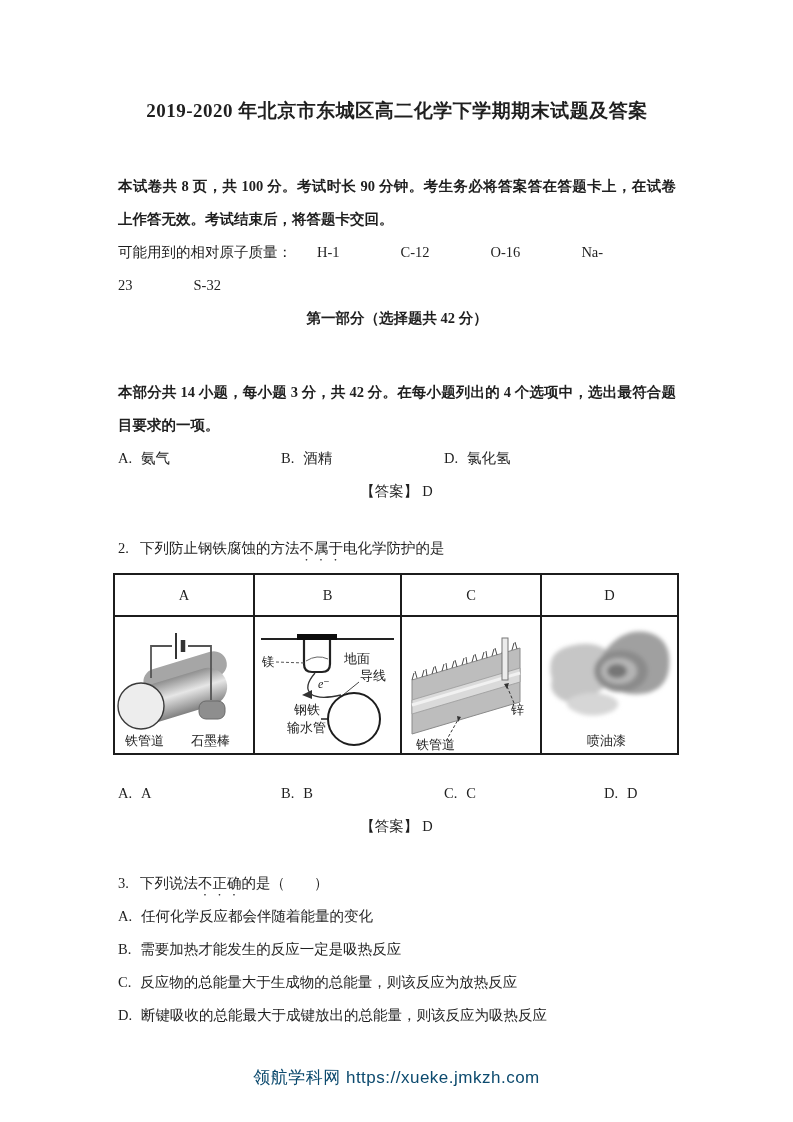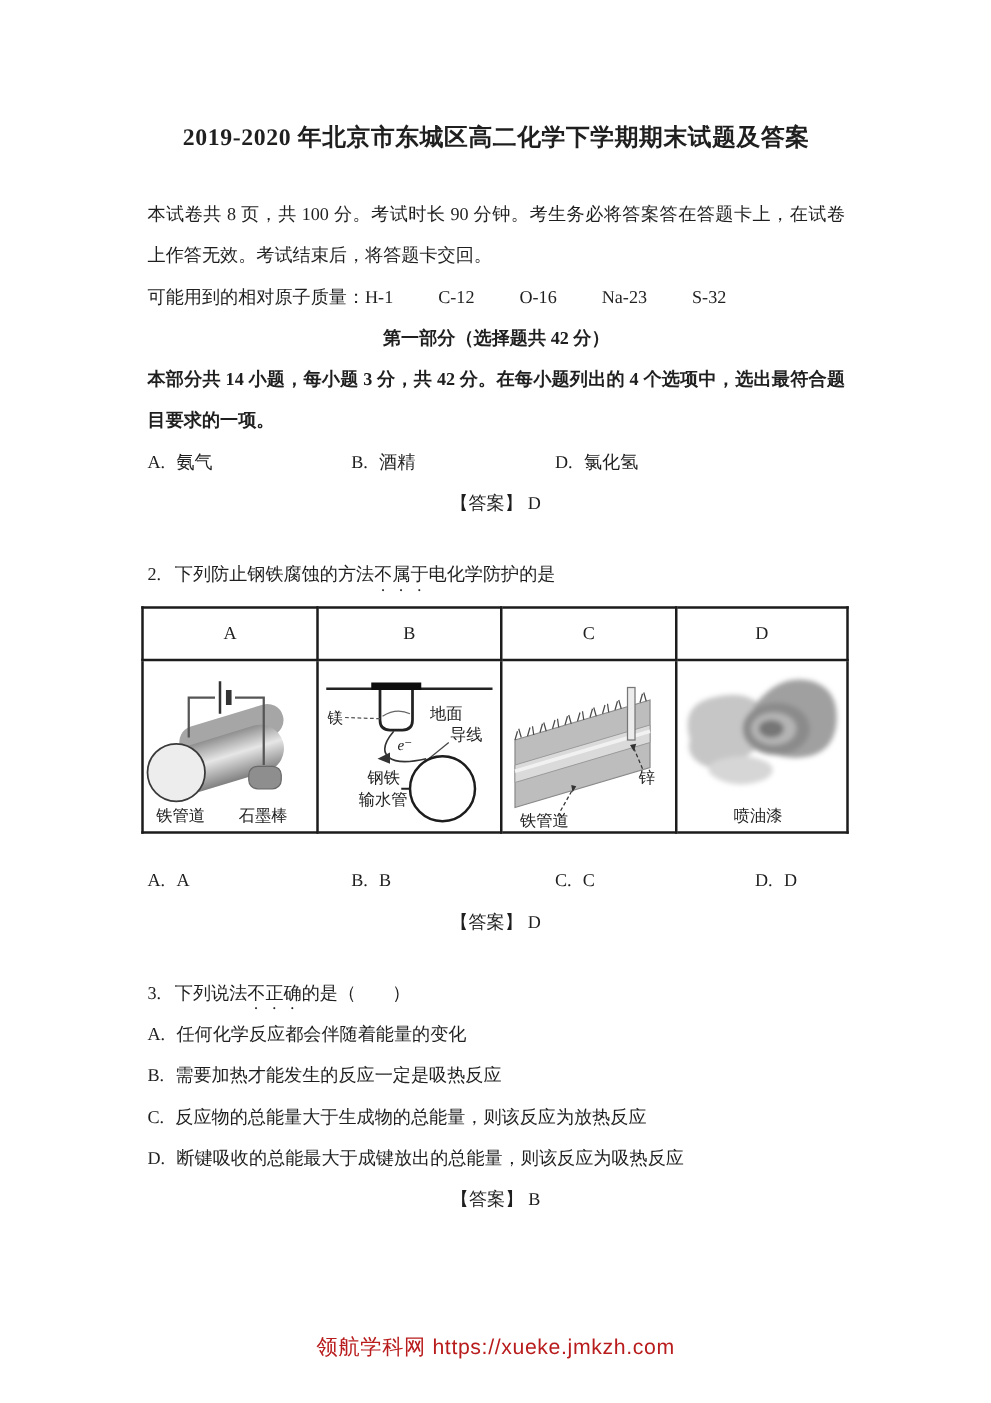--- a/index.html
+++ b/index.html
@@ -11,29 +11,29 @@
   }
   .page { position:relative; width:793px; height:1122px; background:#fff; }
   .content { position:absolute; left:118px; top:96px; width:558px; }
 
   .title {
     font-size:19px; font-weight:700; text-align:center;
     letter-spacing:0.5px; line-height:30px;
   }
   .para { font-size:14.5px; line-height:33px; text-align:justify; }
 
-  .intro { margin-top:30px; font-weight:400; }
+  .intro { margin-top:44px; font-weight:700; }
   .atomic-line { font-size:14.5px; line-height:33px; }
   .atomic-line .lbl { font-weight:400; }
-  .atomic-line .val { margin-right:36px; }
+  .atomic-line .val { margin-right:36px;margin-left:25px; }
 
   .section-heading {
     font-size:14.5px; line-height:33px; font-weight:700; text-align:center;
   }
-  .instructions { font-weight:700; }
+  .instructions { font-weight:700;margin-top:41px; }
 
   .q-line { font-size:14.5px; line-height:33px; }
   .q-num { margin-right:11px; }
   .emph {
     -webkit-text-emphasis:filled dot #1f1f1f;
     -webkit-text-emphasis-position:under right;
     text-emphasis:filled dot #1f1f1f;
     text-emphasis-position:under right;
   }
 
@@ -61,21 +61,21 @@
     vertical-align:middle;
   }
   table.cmp td.diag { height:138px; padding:0; vertical-align:middle; text-align:center; }
   table.cmp td.diag svg { display:block; }
 
   .dlabel { font-family:"Liberation Serif","DejaVu Serif",serif; fill:#222; }
 
   .footer {
     position:absolute; left:0; top:1066px; width:793px; text-align:center;
     font-family:"Liberation Sans","DejaVu Sans",sans-serif;
-    font-size:17px; color:#b91c1c; letter-spacing:0.5px;
+    font-size:17px; color:#0c4a6e; letter-spacing:0.5px;
     text-decoration:none;
   }
 </style>
 </head>
 <body>
 
 <div class="page">
   <div class="content">
 
     <div class="title">2019-2020 年北京市东城区高二化学下学期期末试题及答案</div>
@@ -208,20 +208,17 @@
       <span>【答案】</span><span class="ans-val">D</span>
     </div>
 
     <div class="q-line mt24">
       <span class="q-num">3.</span><span>下列说法</span><span class="emph">不正确</span><span>的是（　　）</span>
     </div>
     <div class="opt-block"><span class="opt-label">A.</span><span>任何化学反应都会伴随着能量的变化</span></div>
     <div class="opt-block"><span class="opt-label">B.</span><span>需要加热才能发生的反应一定是吸热反应</span></div>
     <div class="opt-block"><span class="opt-label">C.</span><span>反应物的总能量大于生成物的总能量，则该反应为放热反应</span></div>
     <div class="opt-block"><span class="opt-label">D.</span><span>断键吸收的总能最大于成键放出的总能量，则该反应为吸热反应</span></div>
-    <div class="answer-line">
-      <span>【答案】</span><span class="ans-val">B</span>
-    </div>
 
   </div>
 
   <a class="footer" href="#">领航学科网 https://xueke.jmkzh.com</a>
 </div>
 
 </body></html>

